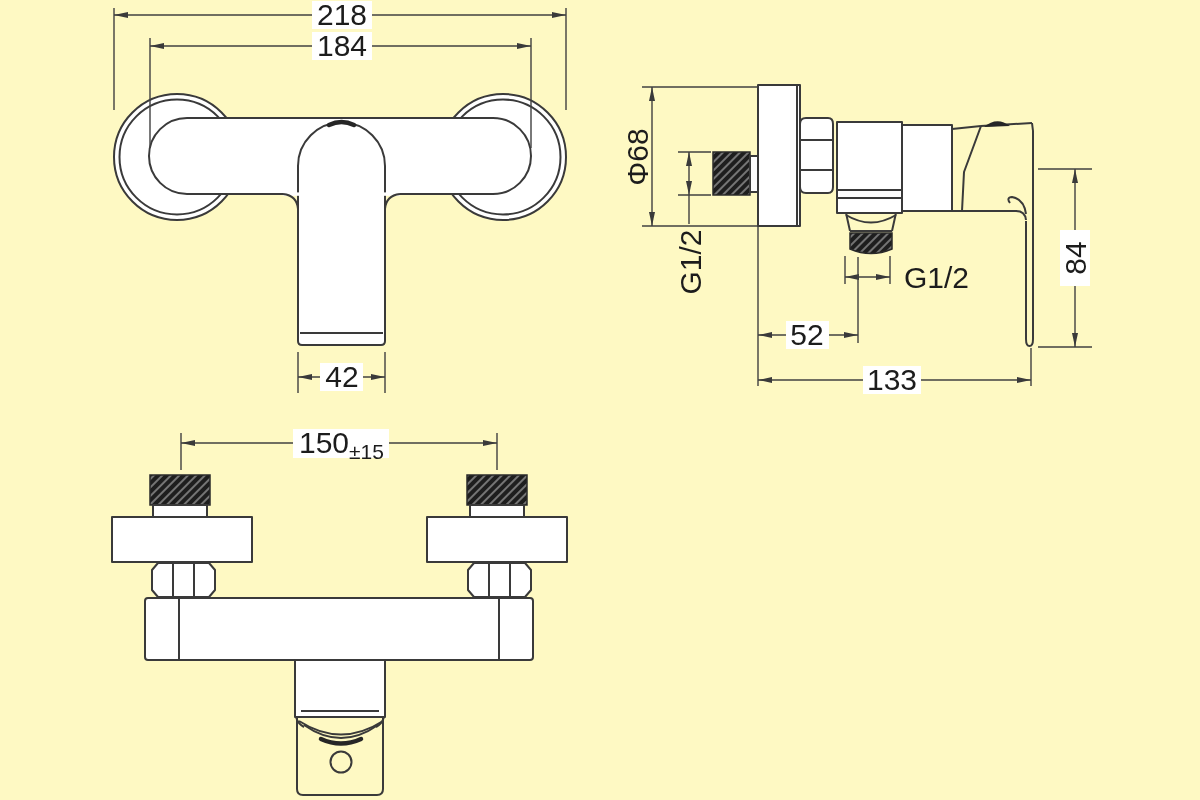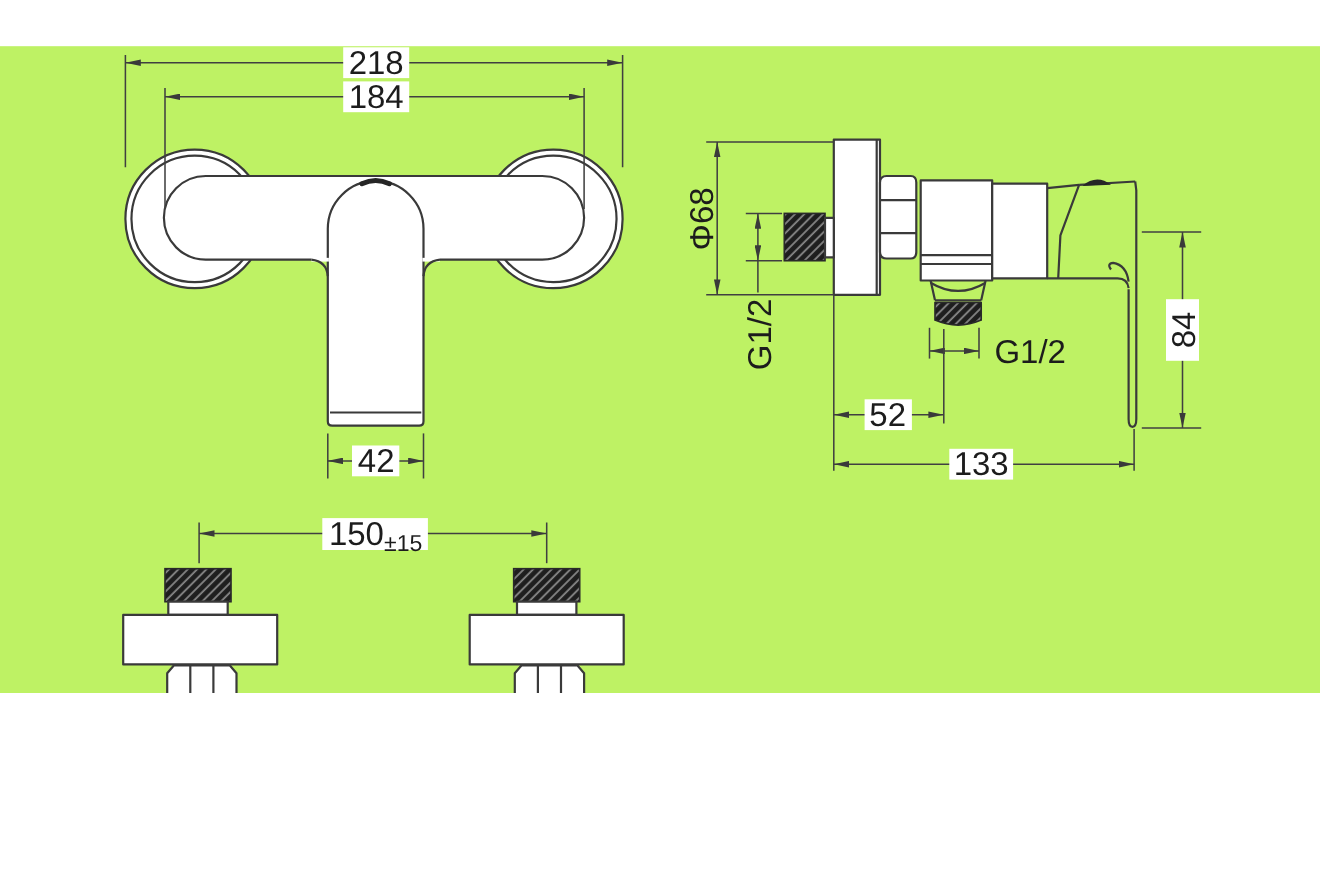--- a/index.html
+++ b/index.html
@@ -1,16 +1,16 @@
 <!DOCTYPE html>
 <html><head>
 <meta charset="utf-8">
 <style>
   html,body { margin:0; padding:0; background:#ffffff; }
-  .canvas { width:1200px; height:588px; background:#bef264; position:relative; overflow:hidden;margin-top:42px; }
+  .canvas { width:1200px; height:800px; background:#fef9c3; position:relative; overflow:hidden; }
   svg .ln    { stroke:#3a3a3a; stroke-width:2;   fill:none; stroke-linejoin:round; }
   svg .lnw   { stroke:#3a3a3a; stroke-width:2;   fill:#ffffff; stroke-linejoin:round; }
   svg .thick { stroke:#262626; stroke-width:4.5; fill:none; stroke-linecap:round; }
   svg .dim   { stroke:#404040; stroke-width:1.4; fill:none; }
   svg .erase { fill:#ffffff; stroke:none; }
   svg .dark  { fill:#262626; stroke:none; }
   svg .thr   { stroke:#2a2a2a; stroke-width:1.5; }
   svg text   { font-family:"Liberation Sans", sans-serif; font-size:30px; fill:#1c1c1c; stroke:none; }
   svg tspan.tol { font-size:21px; }
 </style>

